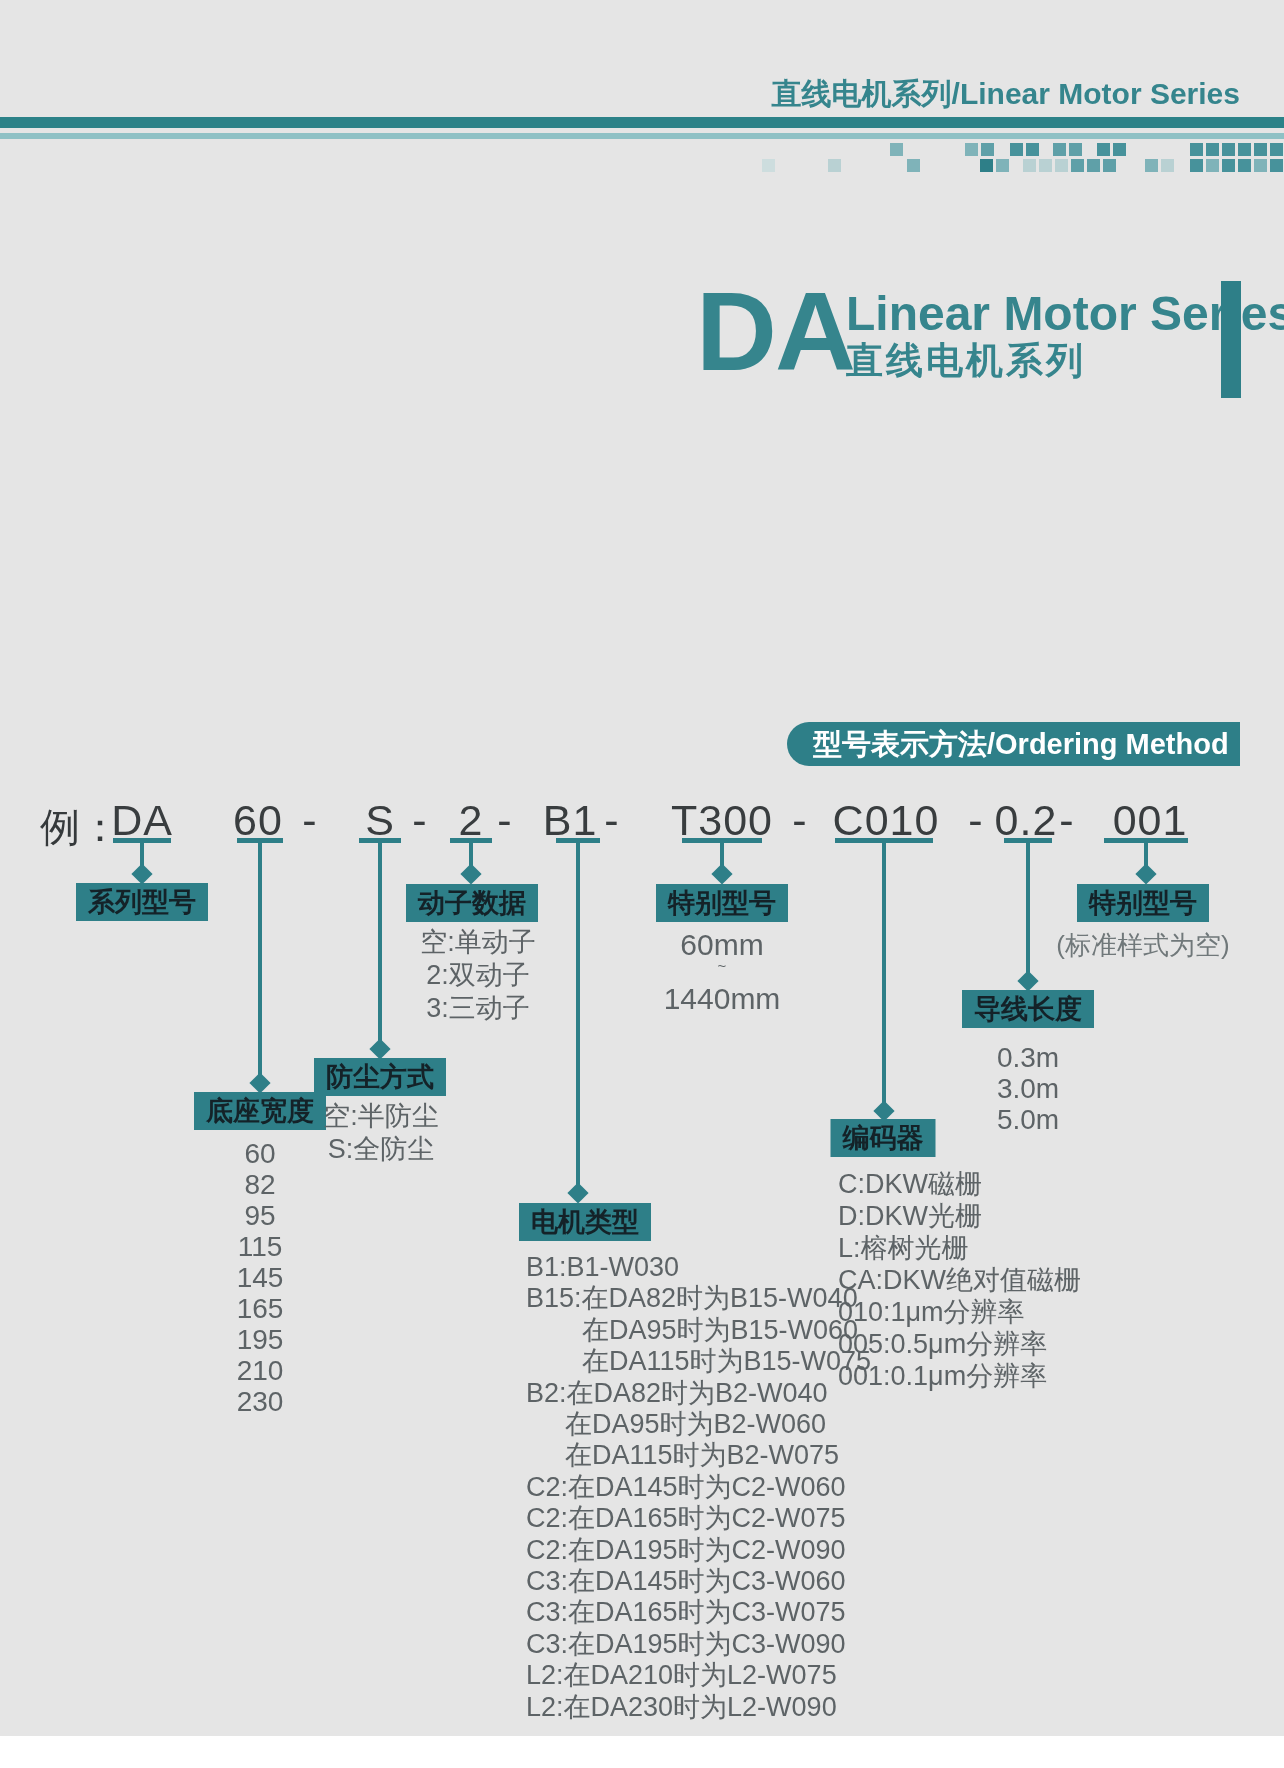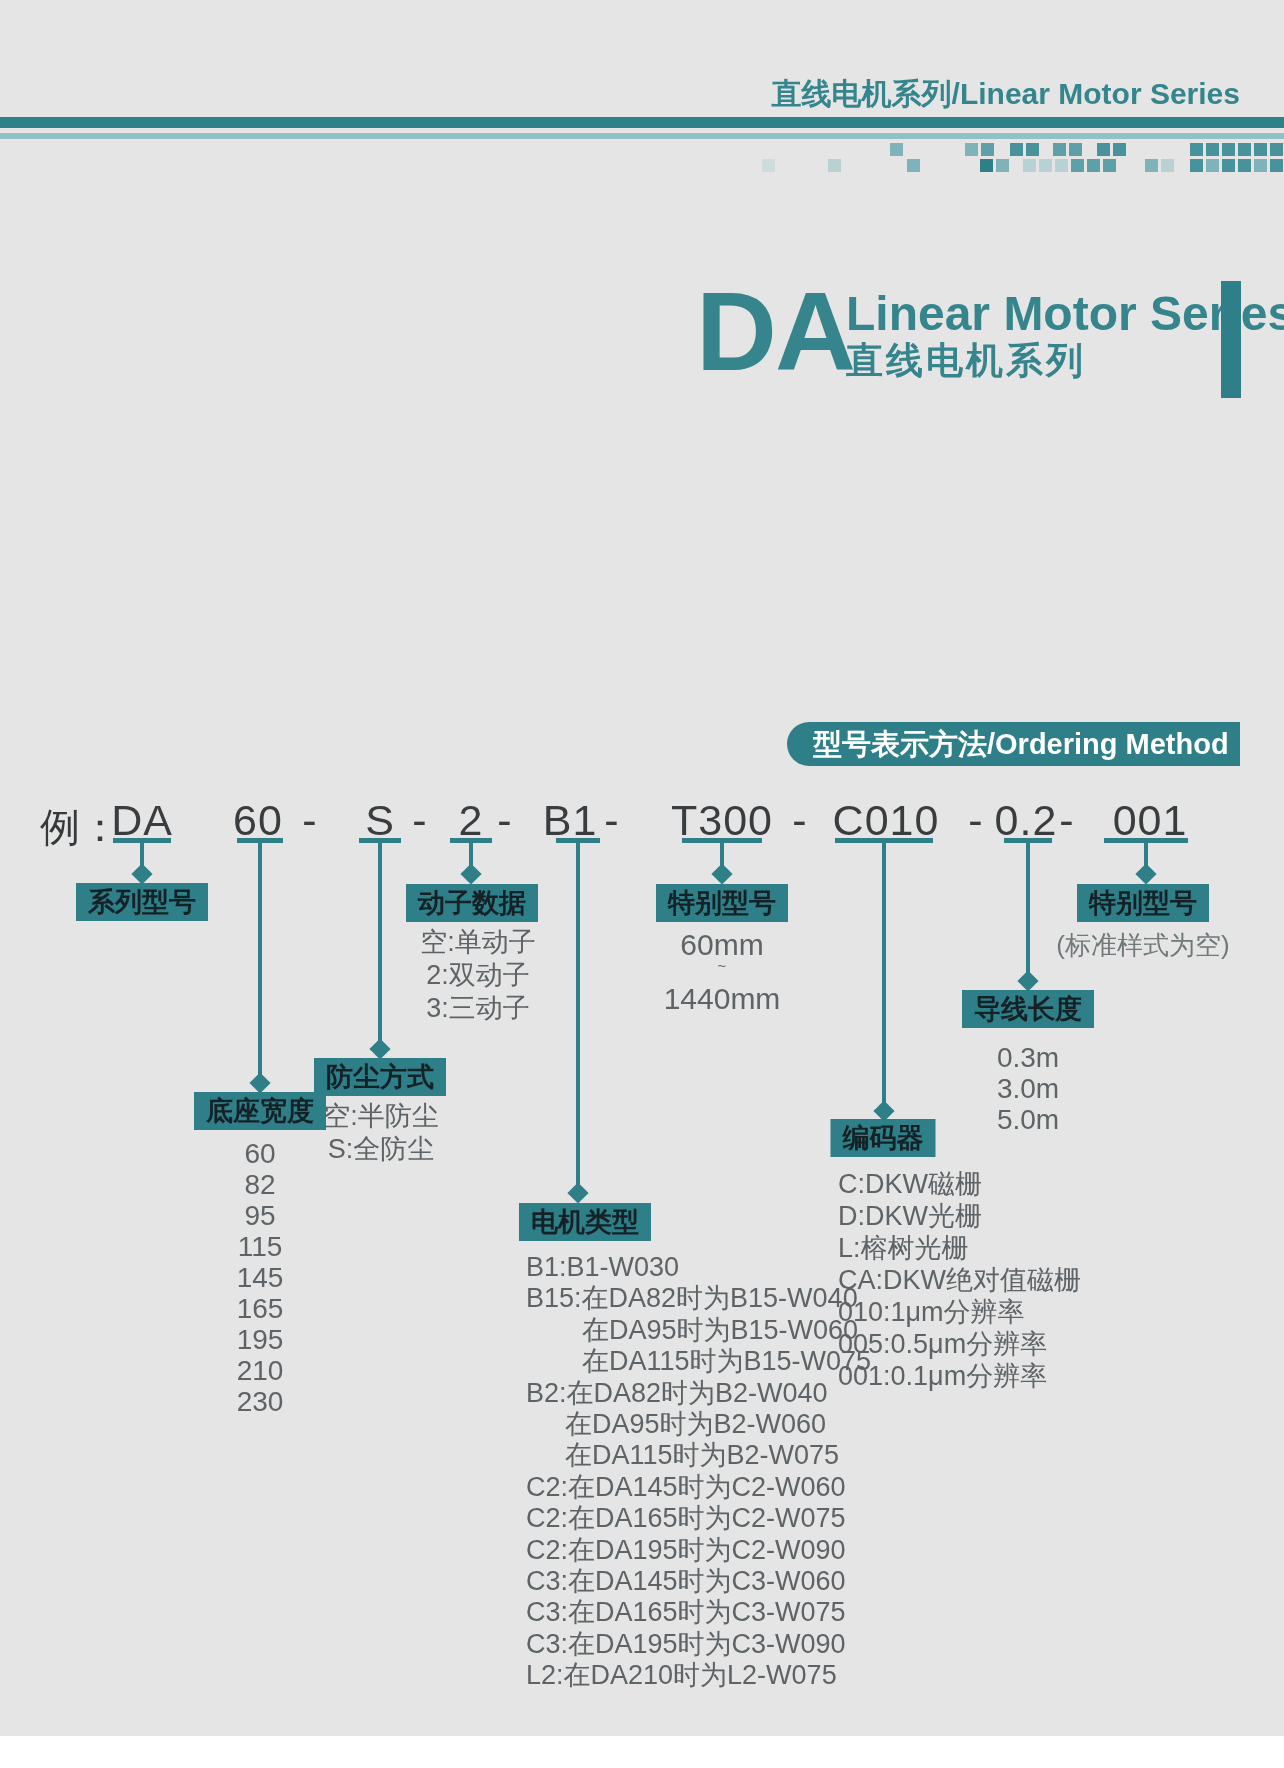--- a/index.html
+++ b/index.html
@@ -214,20 +214,21 @@
     <div>B2:在DA82时为B2-W040</div>
     <div class="ind39">在DA95时为B2-W060</div>
     <div class="ind39">在DA115时为B2-W075</div>
     <div>C2:在DA145时为C2-W060</div>
     <div>C2:在DA165时为C2-W075</div>
     <div>C2:在DA195时为C2-W090</div>
     <div>C3:在DA145时为C3-W060</div>
     <div>C3:在DA165时为C3-W075</div>
     <div>C3:在DA195时为C3-W090</div>
     <div>L2:在DA210时为L2-W075</div>
+    <div>L2:在DA230时为L2-W090</div>
   </div>
 
   <div class="glist lh32" style="left:838px;top:1168px">
     <div>C:DKW磁栅</div>
     <div>D:DKW光栅</div>
     <div>L:榕树光栅</div>
     <div>CA:DKW绝对值磁栅</div>
     <div>010:1μm分辨率</div>
     <div>005:0.5μm分辨率</div>
     <div>001:0.1μm分辨率</div>

